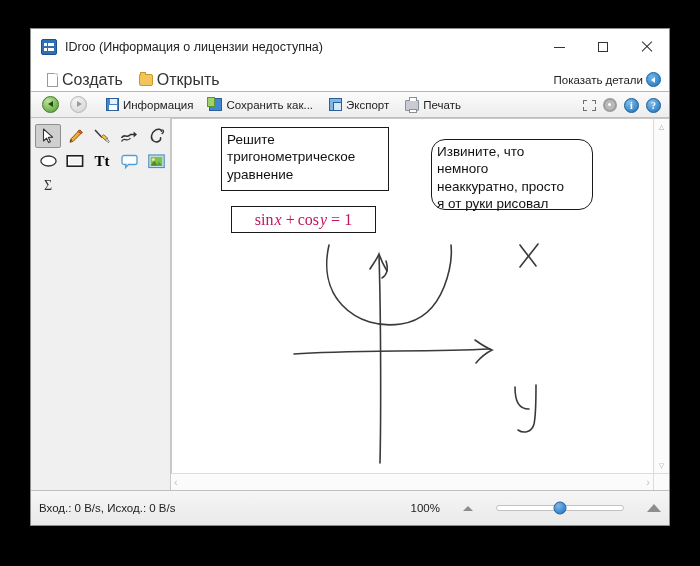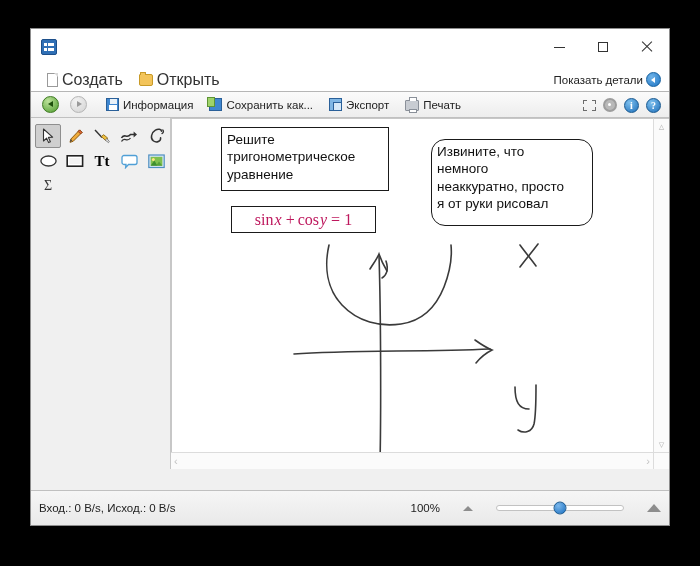--- a/index.html
+++ b/index.html
@@ -453,21 +453,21 @@
     border: 1.5px solid #1a1a1a;
     background: #ffffff;
     font-size: 13.5px;
     line-height: 1.28;
     color: #111111;
     padding: 3px 5px 6px 5px;
     box-sizing: border-box;
     white-space: pre-line;
   }
   #note-task  { left: 49px;  top: 8px;   width: 168px; height: 64px; }
-  #note-sorry { left: 259px; top: 20px;  width: 162px; height: 87px;
+  #note-sorry { left: 259px; top: 20px;  width: 162px; height: 71px;
                 border-radius: 14px; }
   .formula-box {
     position: absolute;
     left: 59px; top: 87px;
     width: 145px; height: 27px;
     border: 1.5px solid #1a1a1a;
     background: #ffffff;
     display: flex; align-items: center; justify-content: center;
     font-family: "Liberation Serif", serif;
     font-size: 16px;
@@ -483,21 +483,20 @@
     background: linear-gradient(#f6f6f6, #e9e9e9);
     border-top: 1px solid #c0c0c0;
     display: flex;
     align-items: center;
     padding: 17px 8px;
     font-size: 11.5px;
     color: #222222;
     flex: 0 0 auto;
     box-sizing: border-box;
     justify-content: space-between;
-    margin-top: 21px;
   }
   .zoom-area {
     display: flex; align-items: center; gap: 23px;
   }
   .mount-sm, .mount-lg {
     width: 0; height: 0;
     border-left: 5px solid transparent;
     border-right: 5px solid transparent;
     border-bottom: 5px solid #8d8d8d;
   }
@@ -524,20 +523,21 @@
 </style>
 </head>
 <body>
 
 <div id="screen">
 
   <div id="window">
 
     <div class="titlebar">
       <div class="app-icon"></div>
+      <div class="title-text">IDroo (Информация о лицензии недоступна)</div>
       <div class="wincontrols">
         <div class="wc">
           <span class="glyph-min"></span>
         </div>
         <div class="wc">
           <span class="glyph-max"></span>
         </div>
         <div class="wc wc-close">
           <span class="glyph-close"></span>
         </div>

